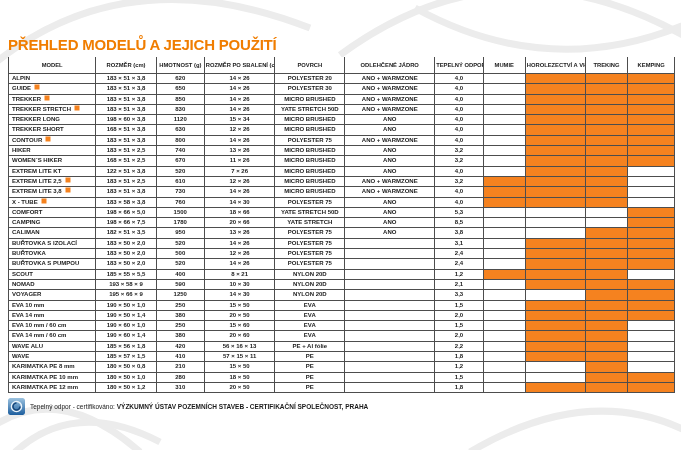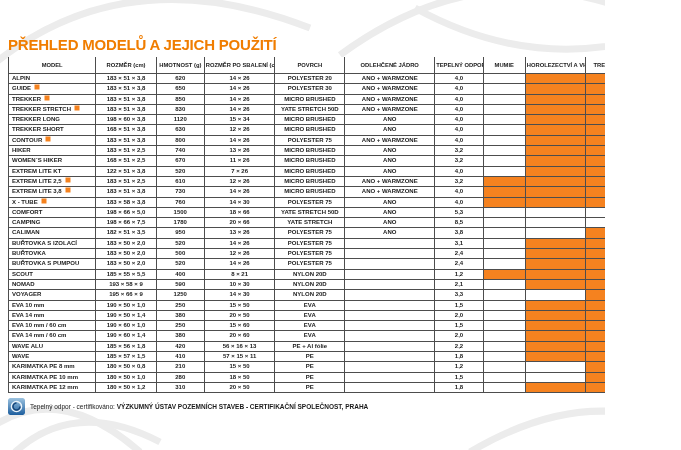--- a/index.html
+++ b/index.html
@@ -1,16 +1,16 @@
 <!DOCTYPE html>
 <html><head>
 <meta charset="utf-8">
 <style>
   html,body{margin:0;padding:0;background:#fff;}
-  #page{position:relative;width:605px;height:450px;background:#fff;overflow:hidden;
+  #page{position:relative;width:681px;height:450px;background:#fff;overflow:hidden;
         font-family:"Liberation Sans",sans-serif;}
   #bg{position:absolute;left:0;top:0;z-index:0;}
   #title{position:absolute;left:8px;top:36px;z-index:2;color:#F07D00;
          font-size:15px;font-weight:bold;letter-spacing:-0.2px;white-space:nowrap;}
   table#models{position:absolute;left:8px;top:57px;width:667px;z-index:2;
          border-collapse:collapse;table-layout:fixed;background:#fff;}
   th{font-size:5.8px;font-weight:bold;color:#1a1a1a;height:16px;
      border:1px solid #4d4d4d;border-top:none;text-align:center;
      padding:0 1px;overflow:hidden;white-space:nowrap;}
   td{font-size:6px;font-weight:bold;color:#1a1a1a;height:9.3px;line-height:9.3px;

